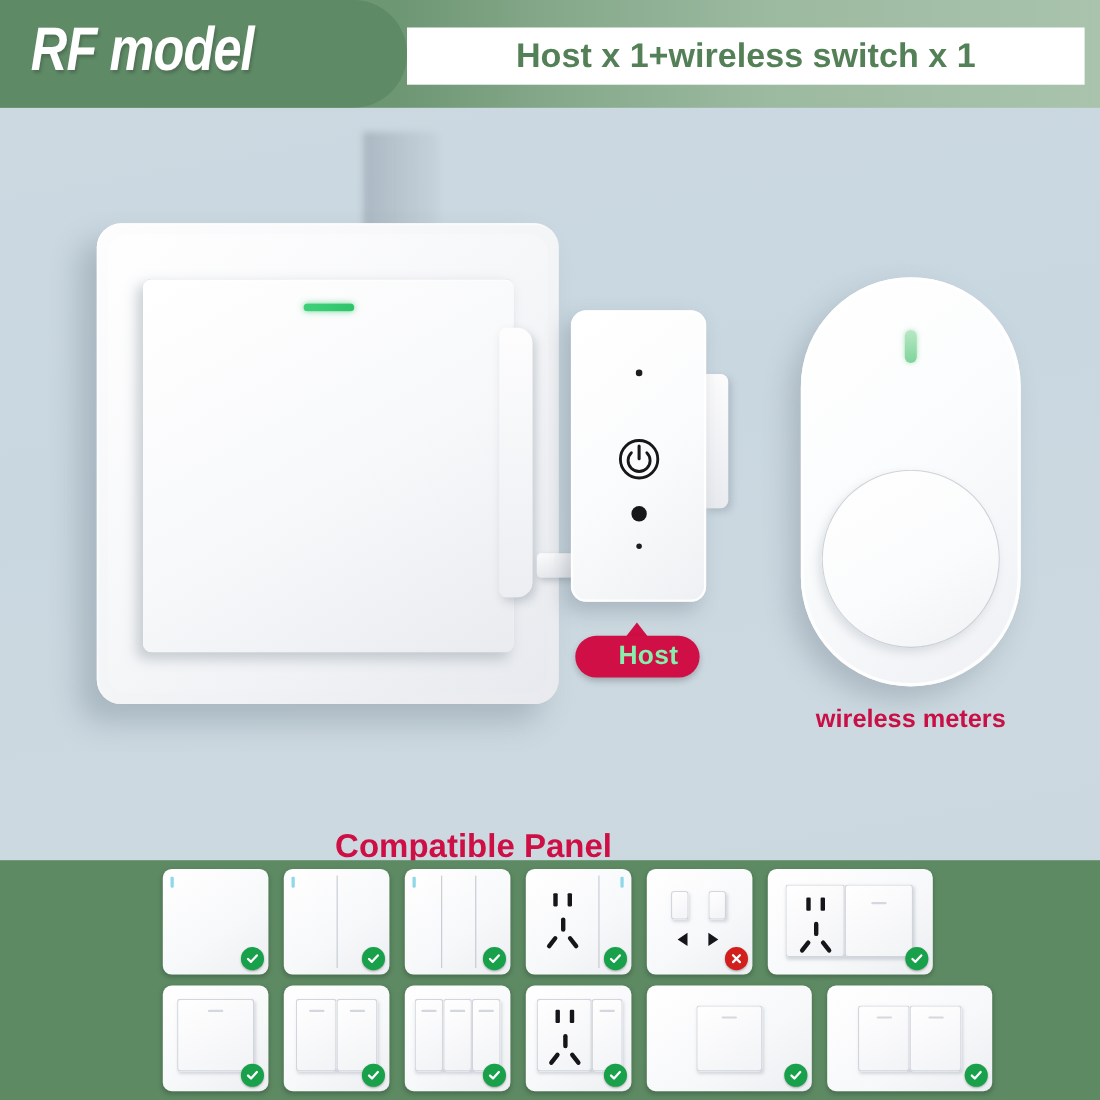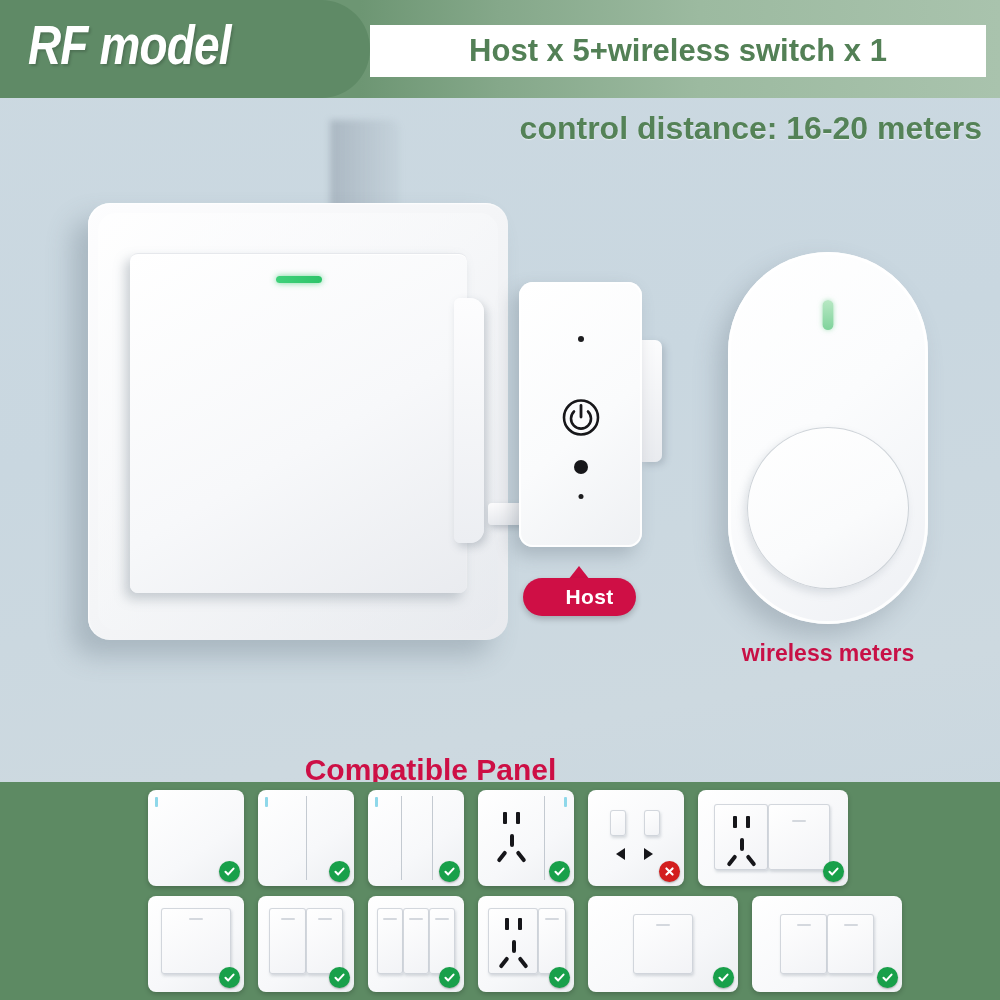--- a/index.html
+++ b/index.html
@@ -177,21 +177,21 @@
   .host-badge {
     position: absolute;
     left: 523px; top: 578px;
     width: 113px; height: 38px;
     background: #cf0f45;
     border-radius: 19px;
     display: flex; align-items: center; justify-content: center;
     box-shadow: 0 3px 6px rgba(0,0,0,0.22);
   }
   .host-badge-text {
-    color: #ffffff; font-size: 21px; font-weight: 700; letter-spacing: 0.3px; padding-left: 20px;
+    color: #86efac; font-size: 24px; font-weight: 700; letter-spacing: 0.3px; padding-left: 20px;
   }
   .host-badge-arrow {
     position: absolute;
     left: 568px; top: 566px;
     width: 0; height: 0;
     border-left: 11px solid transparent;
     border-right: 11px solid transparent;
     border-bottom: 14px solid #cf0f45;
   }
 
@@ -333,25 +333,24 @@
 </style>
 </head>
 <body>
 
 <div id="page">
 
   <div class="header-band">
     <div class="header-pill"></div>
     <div class="header-title">RF model</div>
     <div class="header-chip">
-      <span class="header-chip-text">Host x 5+wireless switch x 1</span>
+      <span class="header-chip-text">Host x 1+wireless switch x 1</span>
     </div>
   </div>
 
-  <div class="subtitle">control distance: 16-20 meters</div>
 
   <div class="wall-shadow-wedge"></div>
   <div class="wall-panel">
     <div class="wall-panel-bevel"></div>
     <div class="wall-rocker">
       <div class="wall-led"></div>
     </div>
     <div class="wall-side-blade"></div>
     <div class="wall-side-tab"></div>
   </div>

